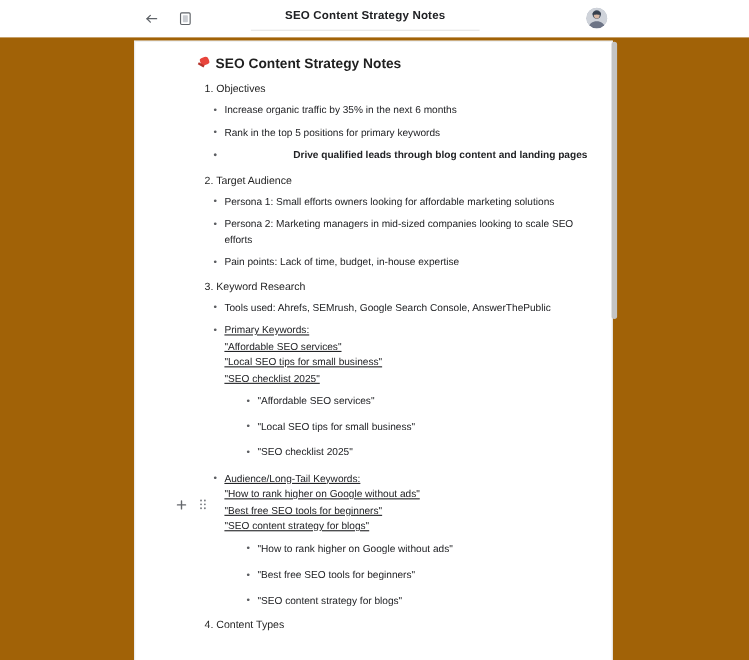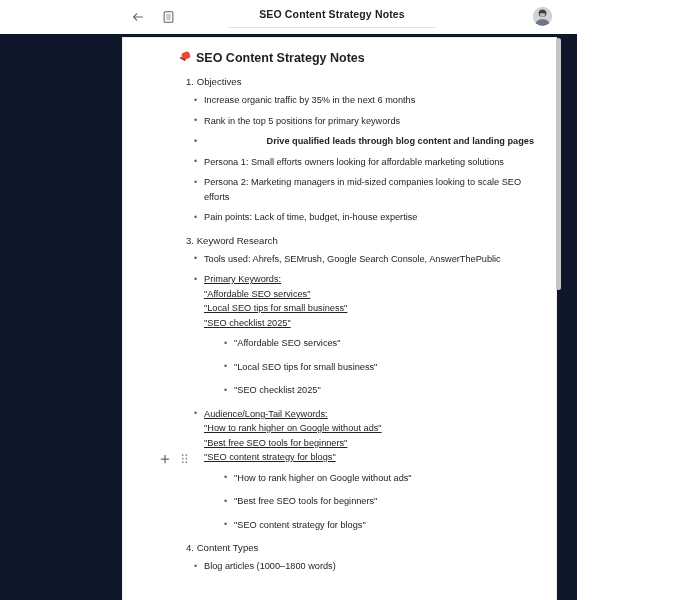--- a/index.html
+++ b/index.html
@@ -7,23 +7,23 @@
     padding: 0;
     width: 681px;
     height: 600px;
     background: #ffffff;
     font-family: "Liberation Sans", sans-serif;
     overflow: hidden;
   }
 
   #app {
     position: relative;
-    width: 577px;
+    width: 681px;
     height: 600px;
-    background: #0f172a;
+    background: #a16207;
   }
 
   
   .topbar {
     position: absolute;
     left: 0;
     top: 0;
     width: 681px;
     height: 34px;
     background: #ffffff;
@@ -284,20 +284,21 @@
         <span id="h1text">SEO Content Strategy Notes</span>
       </h1>
 
       <div id="sections">
           <div class="doc-h2">1. Objectives</div>
           <ul class="lvl1">
             <li>Increase organic traffic by 35% in the next 6 months</li>
             <li>Rank in the top 5 positions for primary keywords</li>
             <li class="bold-item">Drive qualified leads through blog content and landing pages</li>
           </ul>
+          <div class="doc-h2">2. Target Audience</div>
           <ul class="lvl1">
             <li>Persona 1: Small efforts owners looking for affordable marketing solutions</li>
             <li>Persona 2: Marketing managers in mid-sized companies looking to scale SEO efforts</li>
             <li>Pain points: Lack of time, budget, in-house expertise</li>
           </ul>
           <div class="doc-h2">3. Keyword Research</div>
           <ul class="lvl1">
             <li>Tools used: Ahrefs, SEMrush, Google Search Console, AnswerThePublic</li>
           </ul>
           <ul class="lvl1">
@@ -320,23 +321,20 @@
               <span class="sub-line">"Best free SEO tools for beginners"</span>
               <span class="sub-line">"SEO content strategy for blogs"</span>
             </li>
           </ul>
           <ul class="lvl2">
             <li>"How to rank higher on Google without ads"</li>
             <li>"Best free SEO tools for beginners"</li>
             <li>"SEO content strategy for blogs"</li>
           </ul>
           <div class="doc-h2">4. Content Types</div>
-          <ul class="lvl1">
-            <li>Blog articles (1000–1800 words)</li>
-          </ul>
         </div>
     </div>
   </div>
 
   <div class="gutter-controls">
     <div class="gutter-btn" title="Add block">
       <svg width="10" height="10" viewBox="0 0 12 12" fill="none" stroke="#64676c" stroke-width="1.5" stroke-linecap="round">
         <path d="M6 1.6v8.8M1.6 6h8.8"></path>
       </svg>
     </div>

